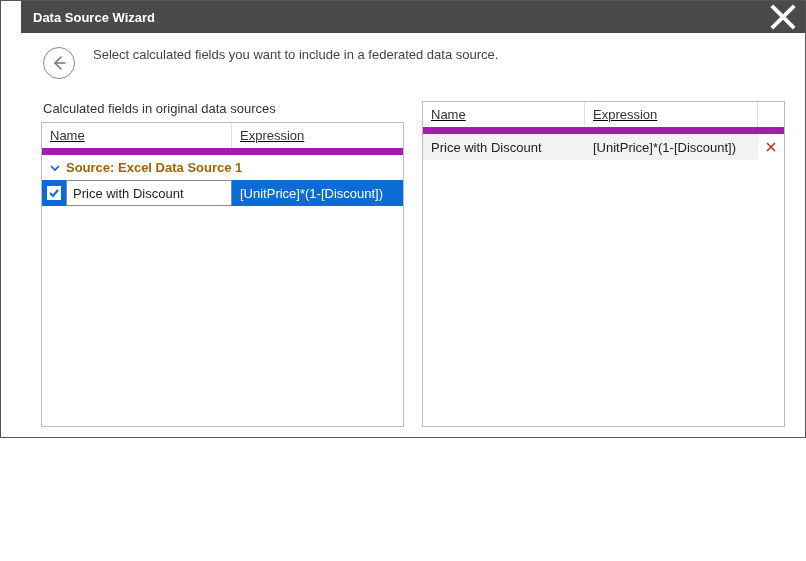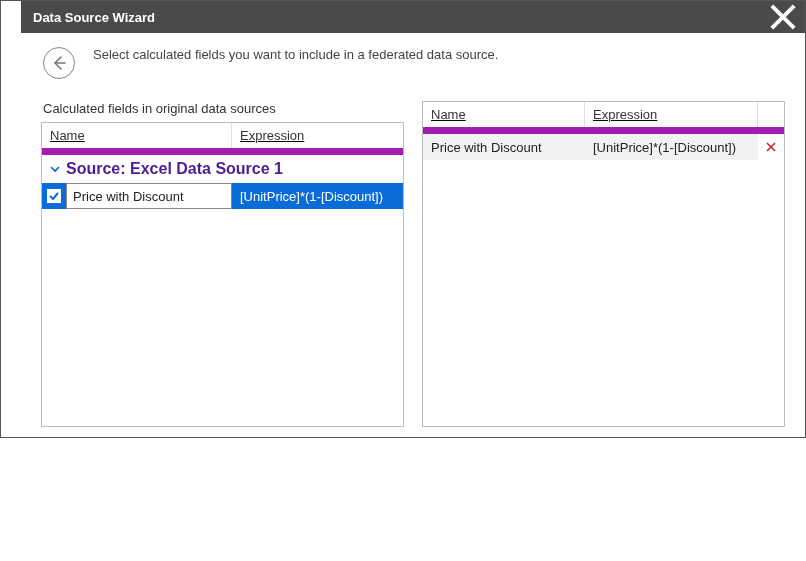--- a/index.html
+++ b/index.html
@@ -99,23 +99,23 @@
   .right .col-act   { width: 26px; }
   .grid-body {
     flex: 1;
     overflow: auto;
   }
   .group-row {
     display: flex;
     align-items: center;
     gap: 6px;
     padding: 5px 8px;
-    color: #4c1d95;
+    color: #a16207;
     font-weight: 600;
-    font-size: 16px;
+    font-size: 13px;
     cursor: pointer;
   }
   .group-row svg { width: 10px; height: 10px; }
   .data-row {
     display: flex;
     align-items: stretch;
     height: 26px;
   }
   .data-row.selected {
     background: #0a6cd6;

